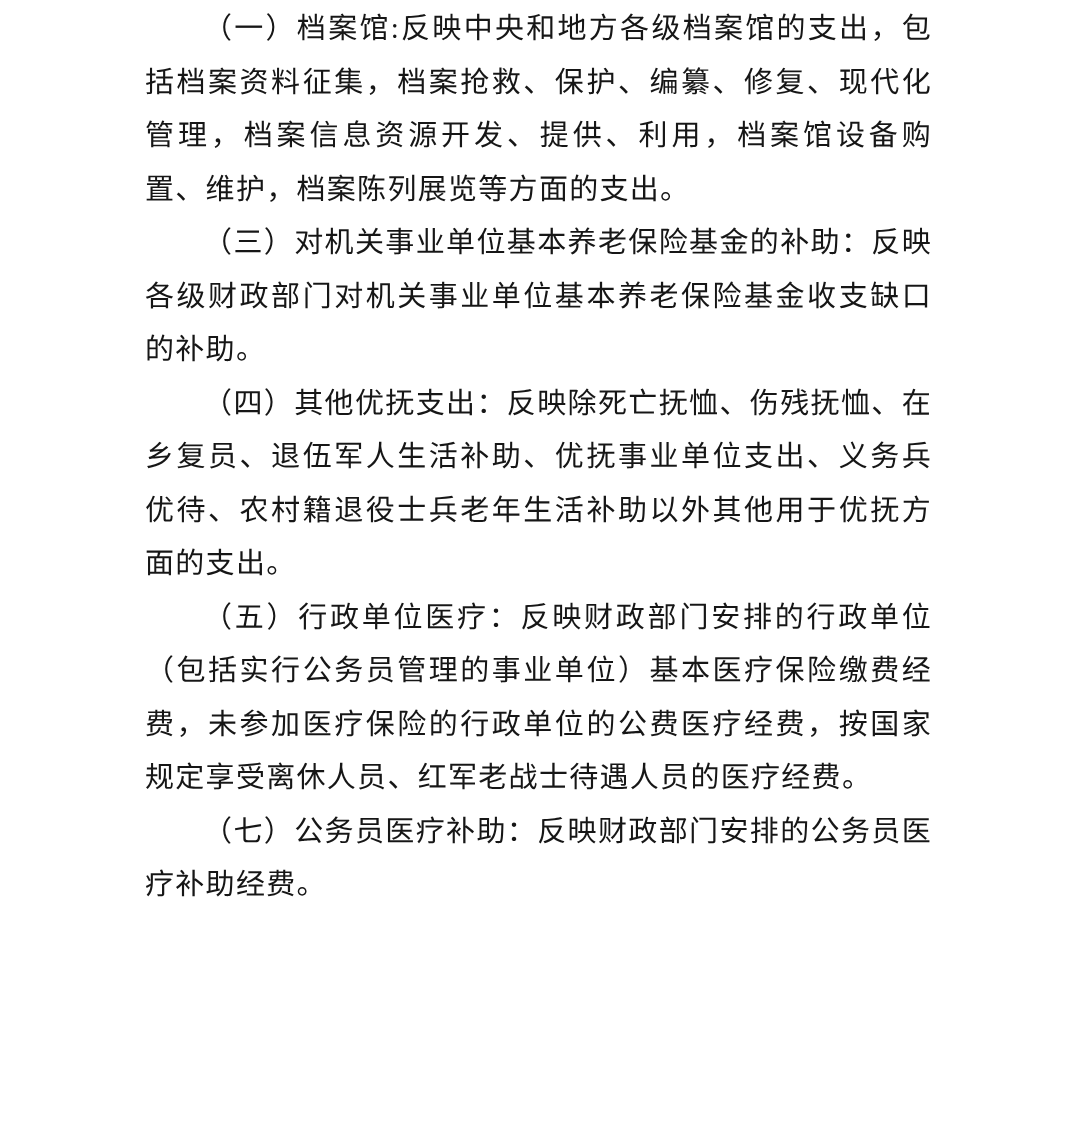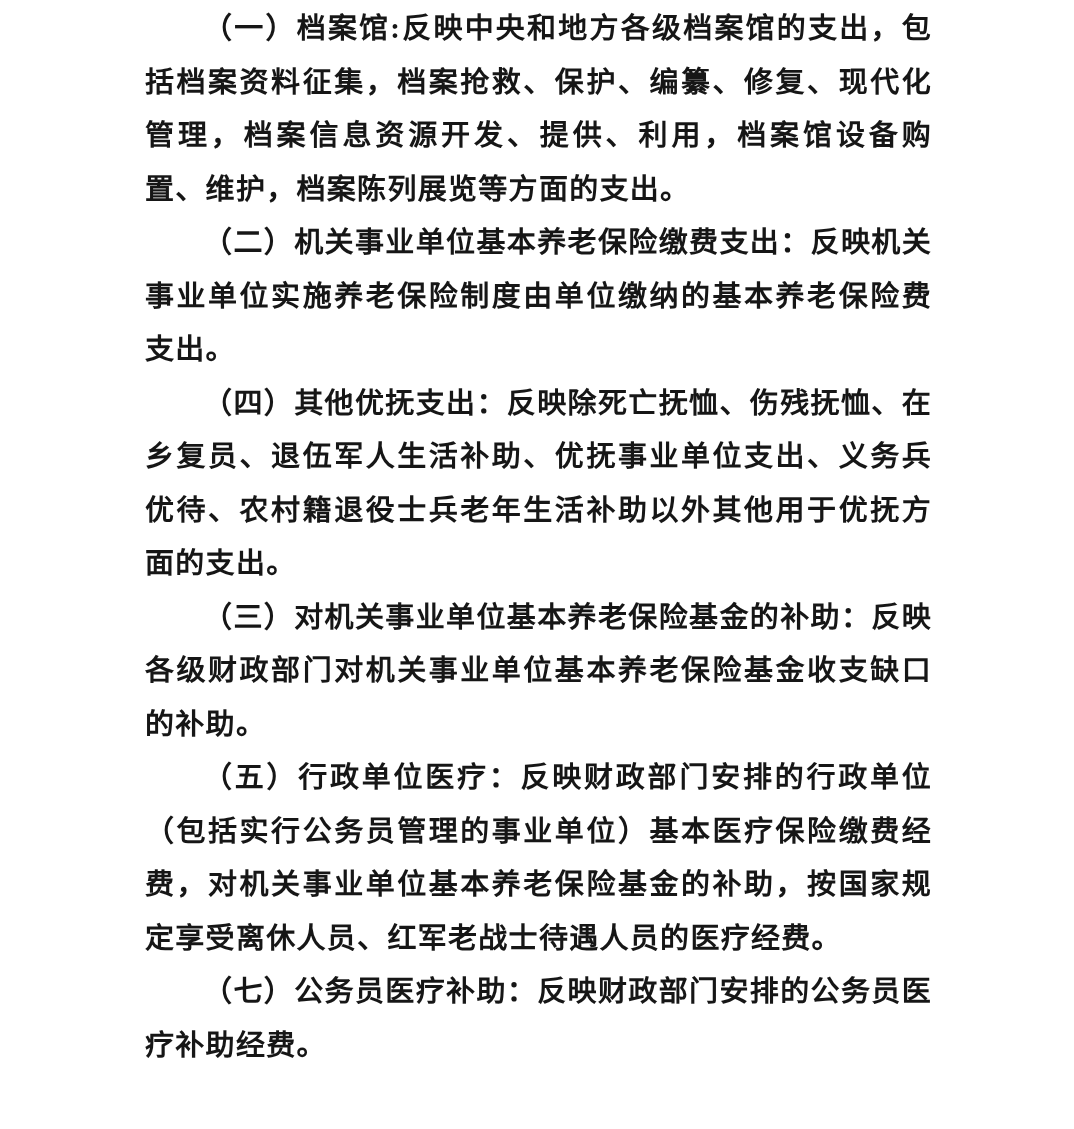--- a/index.html
+++ b/index.html
@@ -23,26 +23,25 @@
   .page p {
     margin: 0;
     padding: 0;
     color: #161616;
     font-size: 29px;
     line-height: 53.5px;
     letter-spacing: 1.3px;
     text-indent: 2em;
     text-align: justify;
     text-justify: inter-ideograph;
-    font-weight: 700;
+    font-weight: 400;
   }
 </style>
 </head>
 <body>
 
 <div class="page">
   <p>（一）档案馆:反映中央和地方各级档案馆的支出，包括档案资料征集，档案抢救、保护、编纂、修复、现代化管理，档案信息资源开发、提供、利用，档案馆设备购置、维护，档案陈列展览等方面的支出。</p>
-  <p>（二）机关事业单位基本养老保险缴费支出：反映机关事业单位实施养老保险制度由单位缴纳的基本养老保险费支出。</p>
+  <p>（三）对机关事业单位基本养老保险基金的补助：反映各级财政部门对机关事业单位基本养老保险基金收支缺口的补助。</p>
   <p>（四）其他优抚支出：反映除死亡抚恤、伤残抚恤、在乡复员、退伍军人生活补助、优抚事业单位支出、义务兵优待、农村籍退役士兵老年生活补助以外其他用于优抚方面的支出。</p>
-  <p>（三）对机关事业单位基本养老保险基金的补助：反映各级财政部门对机关事业单位基本养老保险基金收支缺口的补助。</p>
-  <p>（五）行政单位医疗：反映财政部门安排的行政单位（包括实行公务员管理的事业单位）基本医疗保险缴费经费，对机关事业单位基本养老保险基金的补助，按国家规定享受离休人员、红军老战士待遇人员的医疗经费。</p>
+  <p>（五）行政单位医疗：反映财政部门安排的行政单位（包括实行公务员管理的事业单位）基本医疗保险缴费经费，未参加医疗保险的行政单位的公费医疗经费，按国家规定享受离休人员、红军老战士待遇人员的医疗经费。</p>
   <p>（七）公务员医疗补助：反映财政部门安排的公务员医疗补助经费。</p>
 </div>
 
 </body></html>

